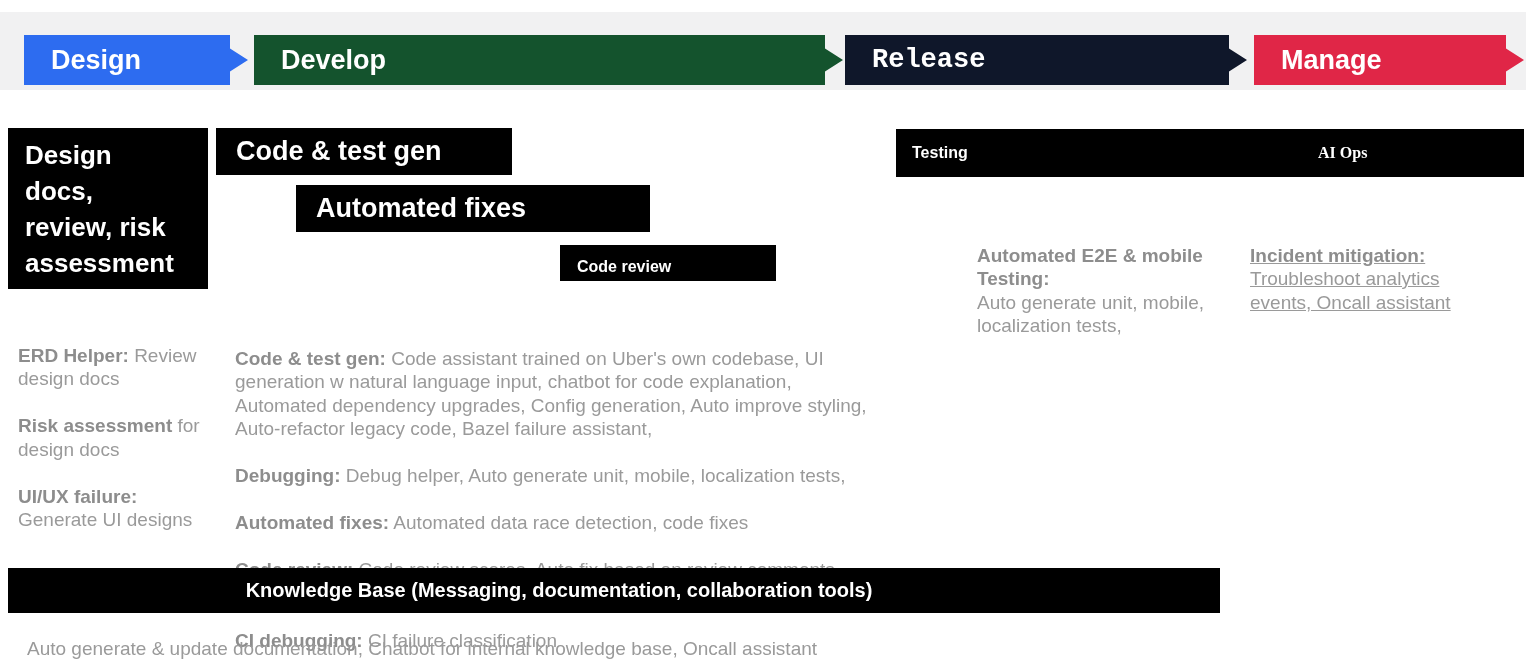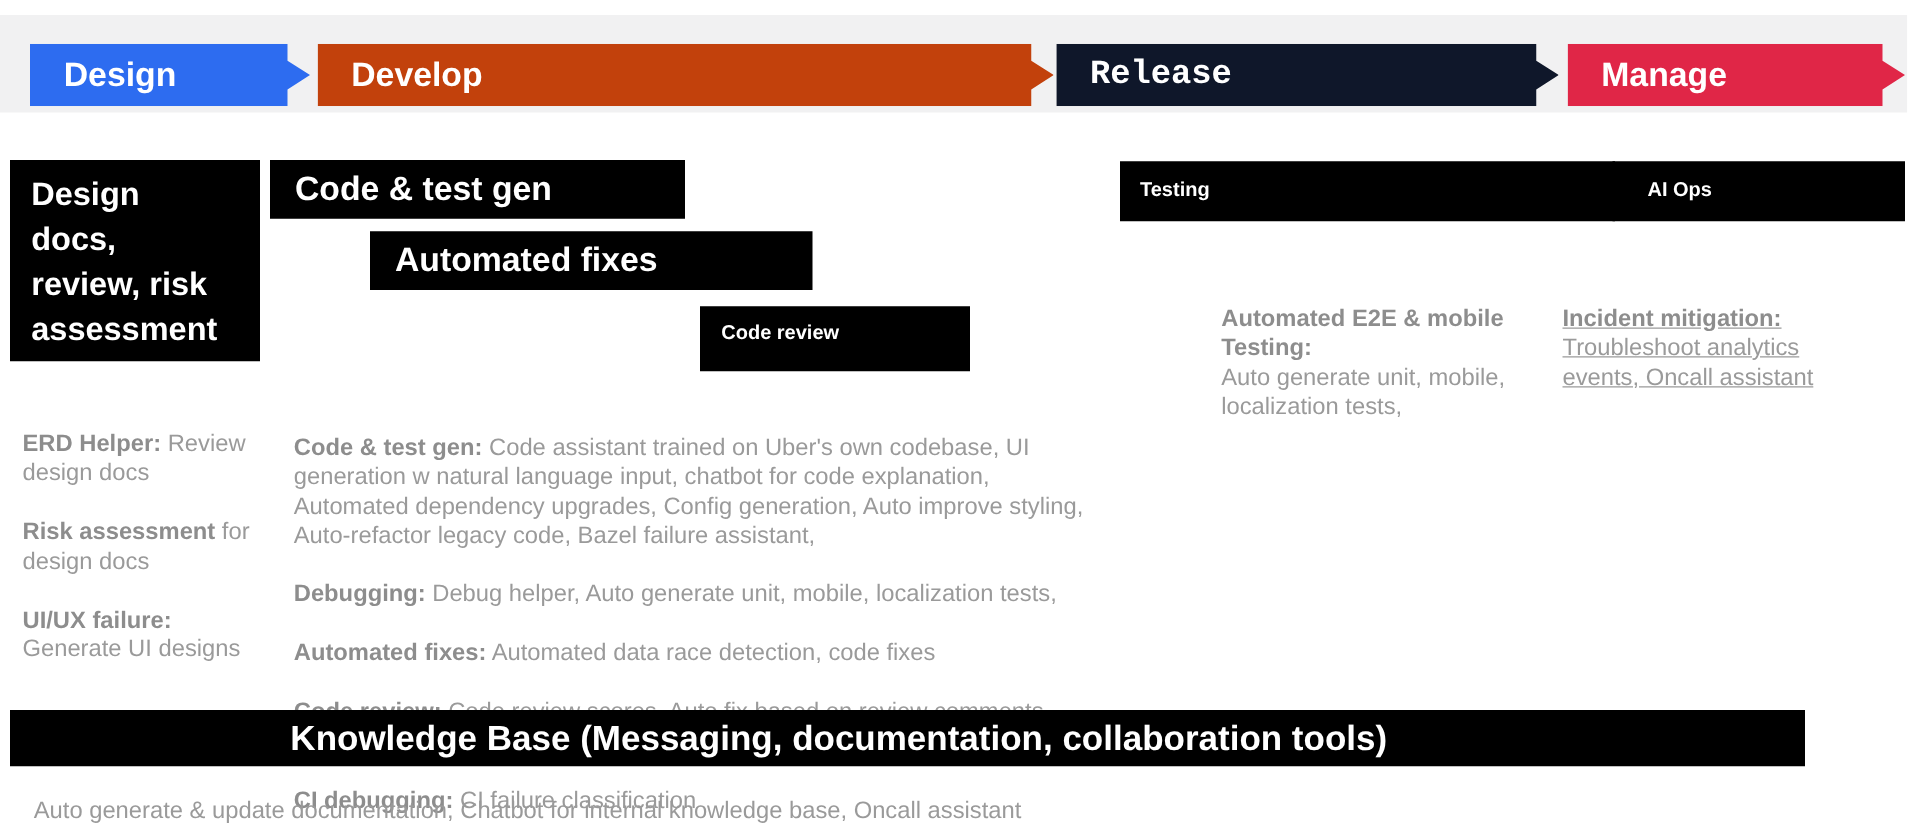--- a/index.html
+++ b/index.html
@@ -13,50 +13,50 @@
          clip-path:polygon(0 0,calc(100% - 18px) 0,calc(100% - 18px) 27%,100% 50%,calc(100% - 18px) 73%,calc(100% - 18px) 100%,0 100%);}
   .stage-design{left:24px;width:224px;}
   .stage-develop{left:254px;width:589px;}
   .stage-release{left:845px;width:402px;}
   .stage-manage{left:1254px;width:270px;}
 
   
   .hbox{position:absolute;background:#000;color:#fff;font-weight:bold;box-sizing:border-box;}
   .hbox-design-docs{left:8px;top:128px;width:200px;height:161px;font-size:26px;line-height:36px;padding:9px 0 0 17px;white-space:pre-line;}
   .hbox-line{font-size:27px;height:47px;line-height:47px;padding-left:20px;}
-  .hbox-code-test-gen{left:216px;top:128px;width:332px;}
+  .hbox-code-test-gen{left:216px;top:128px;width:296px;}
   .hbox-automated-fixes{left:296px;top:185px;width:354px;}
-  .hbox-code-review{left:560px;top:245px;width:216px;height:52px;line-height:44px;padding-left:17px;}
+  .hbox-code-review{left:560px;top:245px;width:216px;height:36px;line-height:44px;padding-left:17px;}
   .hbox-testing{left:896px;top:129px;width:396px;height:48px;line-height:48px;padding-left:16px;}
-  .hbox-ai-ops{left:1290px;top:129px;width:234px;height:48px;line-height:48px;padding-left:28px;}
+  .hbox-ai-ops{left:1290px;top:129px;width:234px;height:48px;line-height:48px;padding-left:28px;font-family:Liberation Serif, serif;}
 
   
   .graycol{position:absolute;font-size:19px;line-height:23.5px;color:#9a9a9a;white-space:pre-line;}
   .graycol b{color:#8d8d8d;font-weight:bold;}
   .col-design{left:18px;top:320px;}
   .col-develop{left:235px;top:323px;}
   .col-testing{left:977px;top:220px;}
   .col-aiops{left:1250px;top:220px;text-decoration:underline;}
   .block-text{display:block;}
 
   
-  .kb-banner{position:absolute;left:8px;top:568px;width:1436px;height:45px;background:#000;color:#fff;
-             font-weight:bold;font-size:28px;line-height:45px;text-align:center;box-sizing:border-box;padding-right:110px;}
+  .kb-banner{position:absolute;left:8px;top:568px;width:1212px;height:45px;background:#000;color:#fff;
+             font-weight:bold;font-size:20px;line-height:45px;text-align:center;box-sizing:border-box;padding-right:110px;}
   .kb-subtitle{position:absolute;left:27px;top:637px;font-size:19px;line-height:23.5px;color:#9a9a9a;}
 </style>
 </head>
 <body>
 
 <div class="canvas">
 
   <div class="lifecycle-bar">
     <div class="stage stage-design" style="background: rgb(45, 108, 240);">
       <span>Design</span>
     </div>
-    <div class="stage stage-develop" style="background: #c2410c;">
+    <div class="stage stage-develop" style="background: #14532d;">
       <span>Develop</span>
     </div>
     <div class="stage stage-release" style="background: #0f172a; font-family: Liberation Mono, monospace;">
       <span>Release</span>
     </div>
     <div class="stage stage-manage" style="background: rgb(224, 38, 71);">
       <span>Manage</span>
     </div>
   </div>
 

